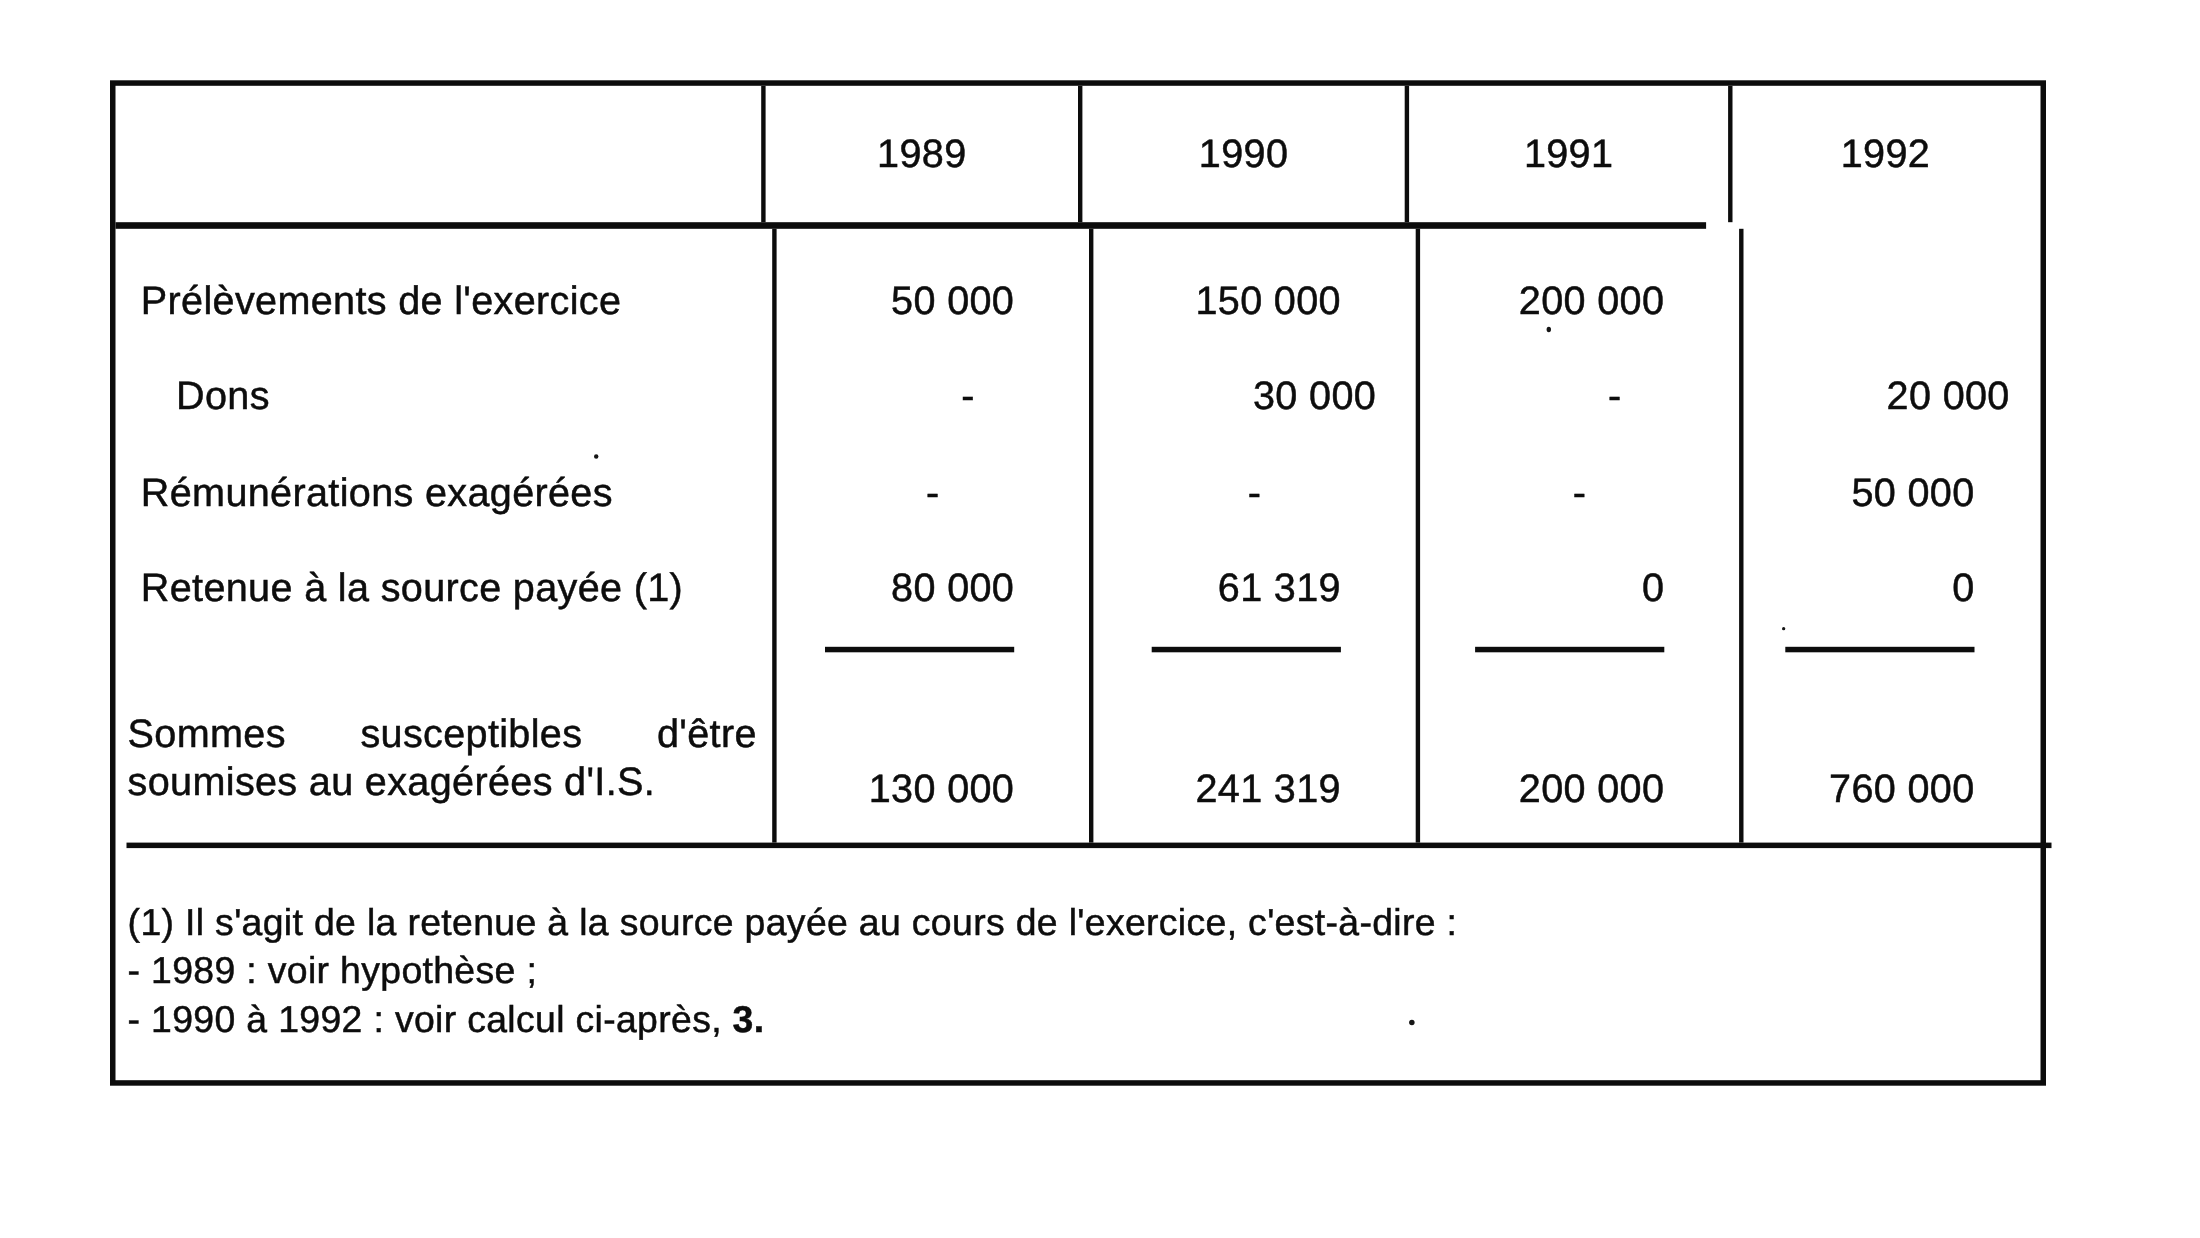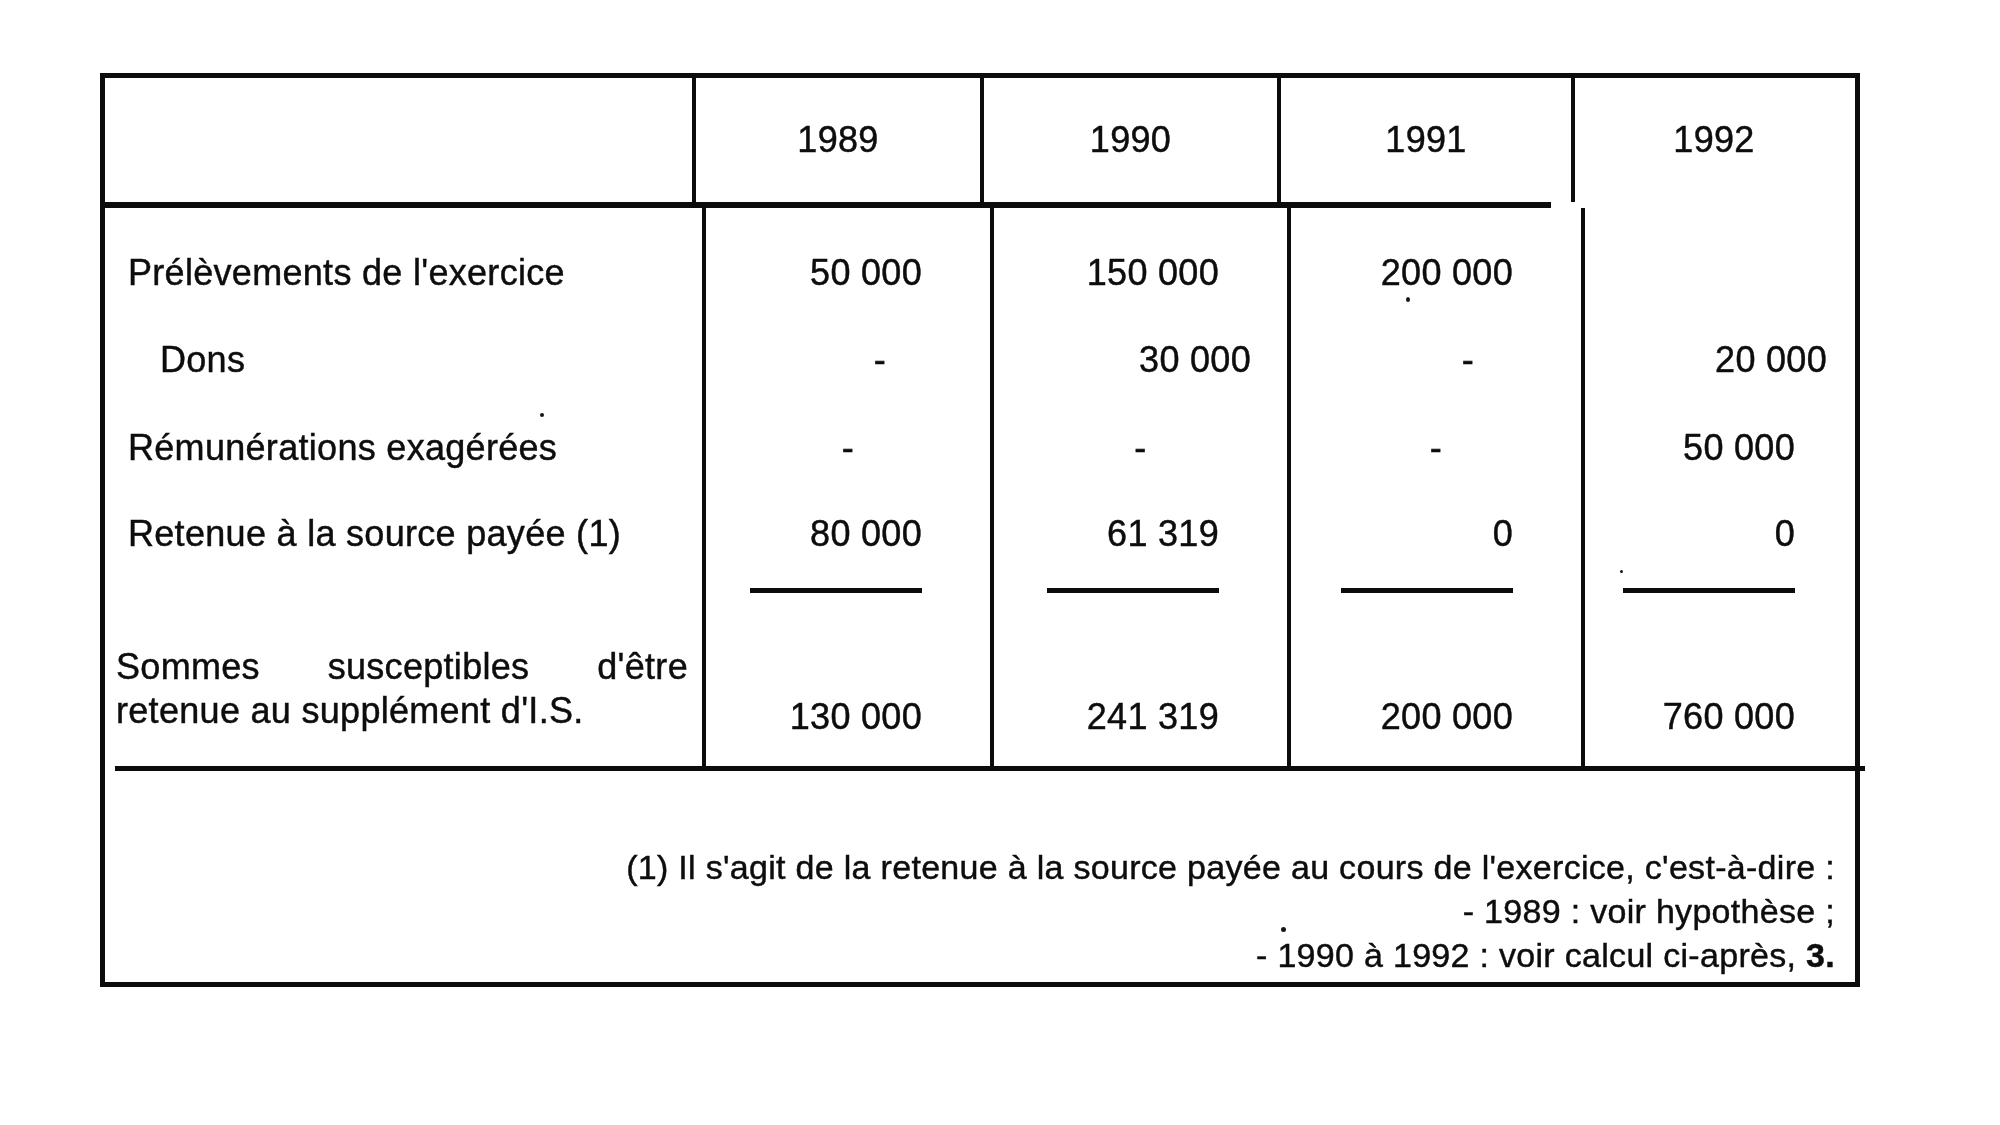--- a/index.html
+++ b/index.html
@@ -33,21 +33,21 @@
   
   .rules-row{top:380px;}
   .rule{height:5px;width:172px;background:#0c0c0c;margin-left:auto;margin-right:70px;}
   
   .sum-row{top:437px;}
   .sum-label{padding-left:1px;padding-right:16px;box-sizing:border-box;}
   .sum-l1{display:flex;justify-content:space-between;font-size:36px;line-height:44px;}
   .sum-l2{font-size:36px;line-height:44px;}
   .sum-num{display:flex;align-items:flex-end;justify-content:flex-end;height:92px;padding-right:70px;box-sizing:border-box;font-size:36px;line-height:40px;}
   
-  .footnote{padding:74px 20px 0 11px;font-size:34px;line-height:44px;text-align:right;}
+  .footnote{padding:46px 20px 0 11px;font-size:34px;line-height:44px;}
   .fn-line{white-space:nowrap;}
   .bold{font-weight:bold;}
   
   .dot{position:absolute;background:#161616;border-radius:50%;}
 </style>
 </head>
 <body>
 
 <div class="page">
 
@@ -116,21 +116,21 @@
           </div>
       </div>
 
       <div class="row grid sum-row">
         <div class="sum-label">
           <div class="sum-l1">
             <span>Sommes</span>
             <span>susceptibles</span>
             <span>d'être</span>
           </div>
-          <div class="sum-l2">retenue au supplément d'I.S.</div>
+          <div class="sum-l2">soumises au exagérées d'I.S.</div>
         </div>
         <div class="sum-num">130 000</div>
         <div class="sum-num">241 319</div>
         <div class="sum-num">200 000</div>
         <div class="sum-num">760 000</div>
       </div>
 
       <div class="vline v1"></div>
       <div class="vline v2"></div>
       <div class="vline v3"></div>

